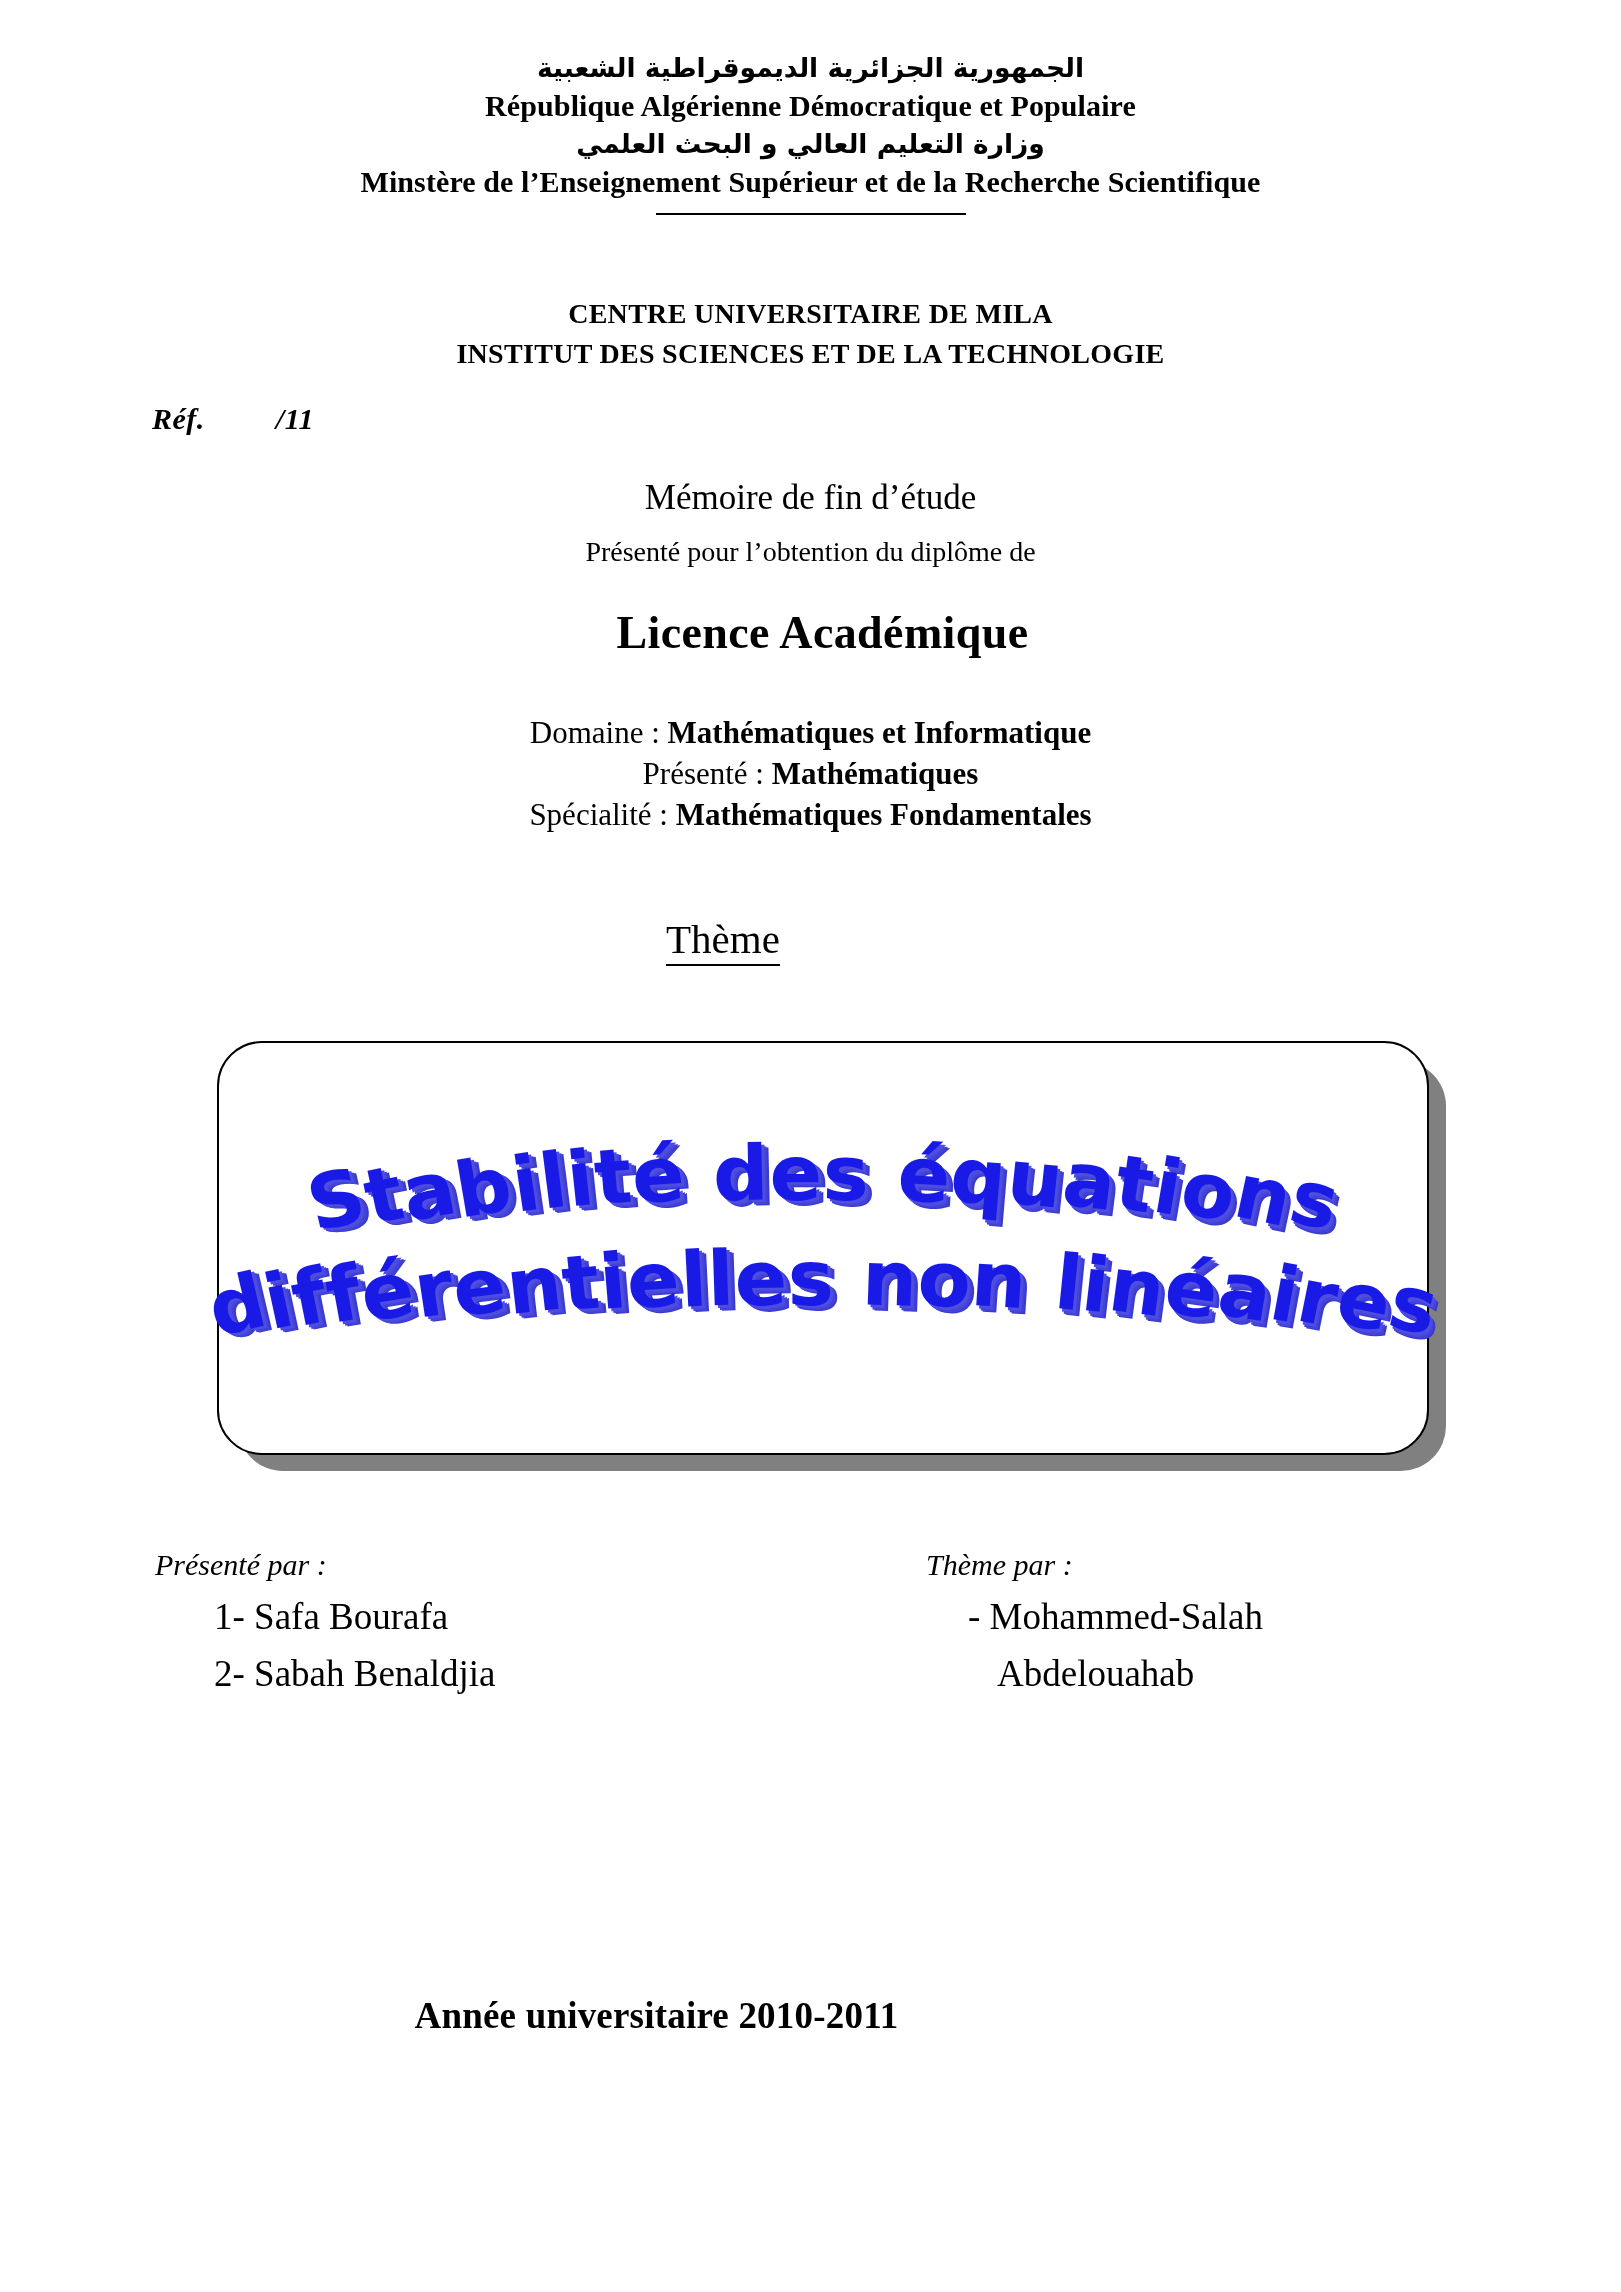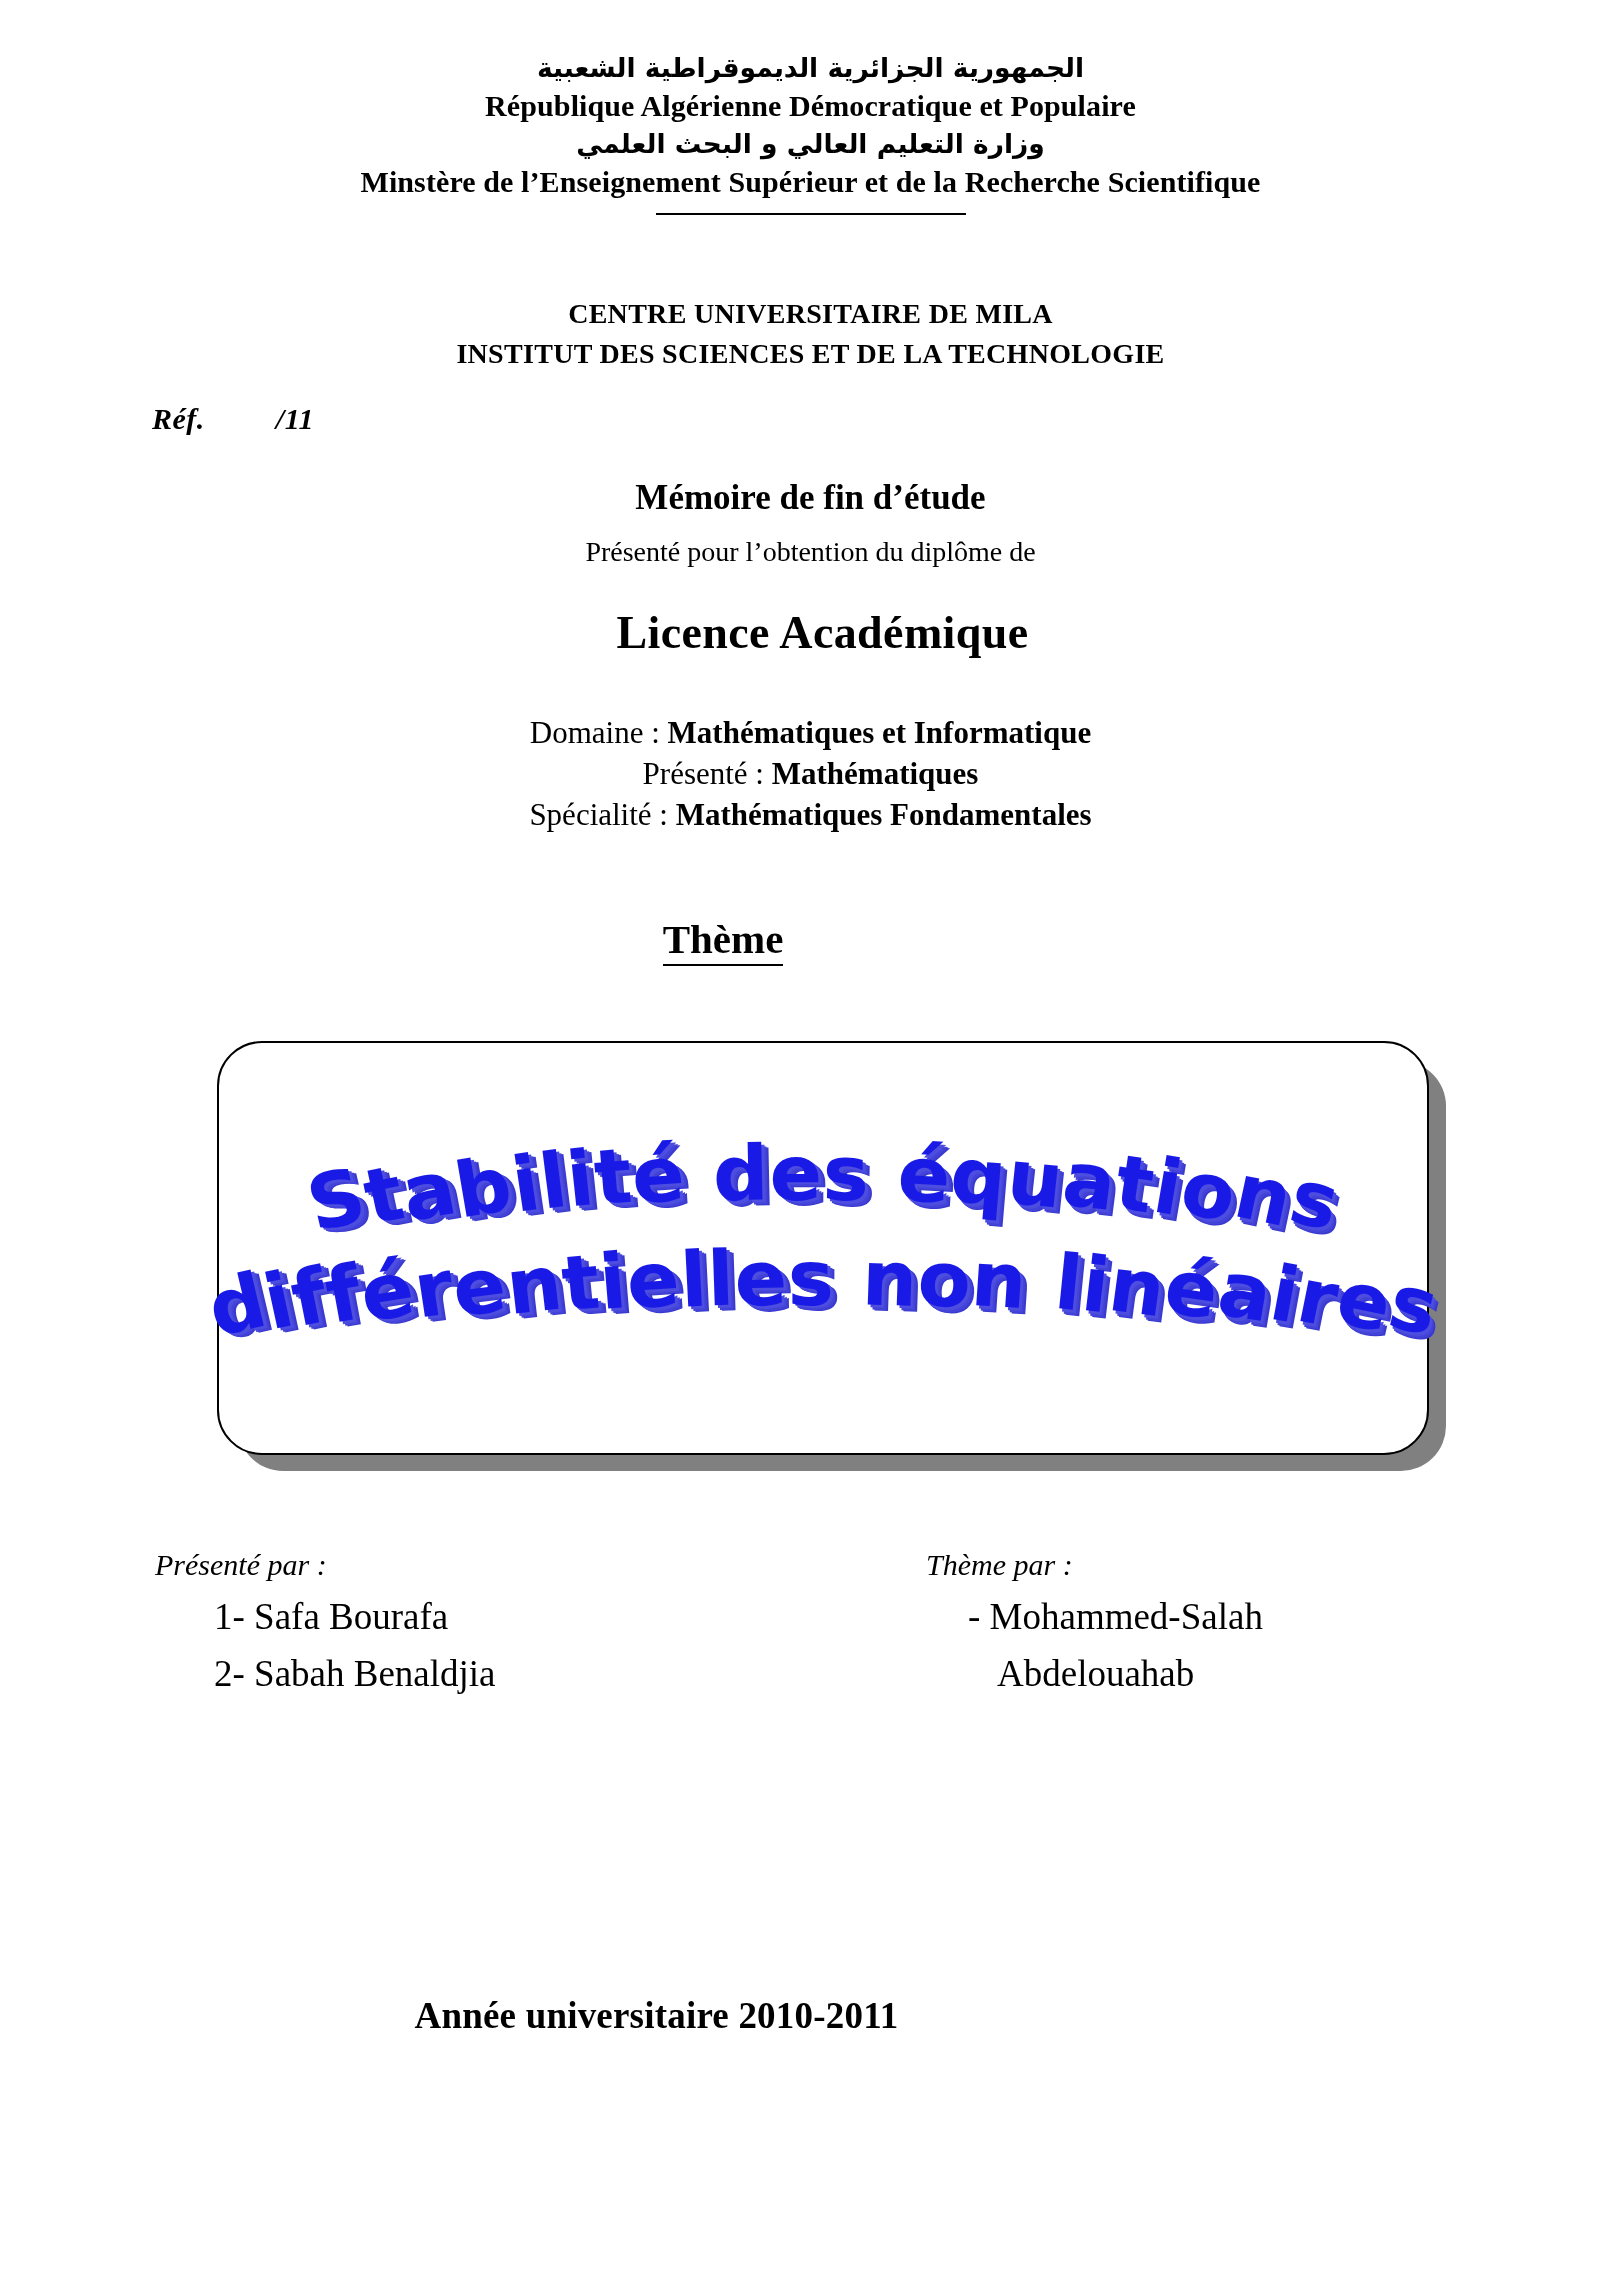--- a/index.html
+++ b/index.html
@@ -85,21 +85,21 @@
 
   
   .memoire {
     position: absolute;
     top: 477px;
     left: 0;
     width: 1621px;
     text-align: center;
   }
   .memoire .m-title {
-    font-weight: bold;
+    font-weight: normal;
     font-size: 35px;
     line-height: 1.18;
   }
   .memoire .m-sub {
     font-size: 28px;
     line-height: 1.30;
     margin-top: 16px;
   }
 
   .licence {
@@ -125,21 +125,21 @@
   .degree .lbl { font-weight: normal; }
   .degree .val { font-weight: bold; }
 
   
   .theme {
     position: absolute;
     top: 915px;
     left: 0;
     width: 1446px;
     text-align: center;
-    font-weight: bold;
+    font-weight: normal;
     font-size: 41px;
   }
   .theme span {
     border-bottom: 2.9px solid #000;
     padding-bottom: 2px;
   }
 
   
   .art-shadow {
     position: absolute;

